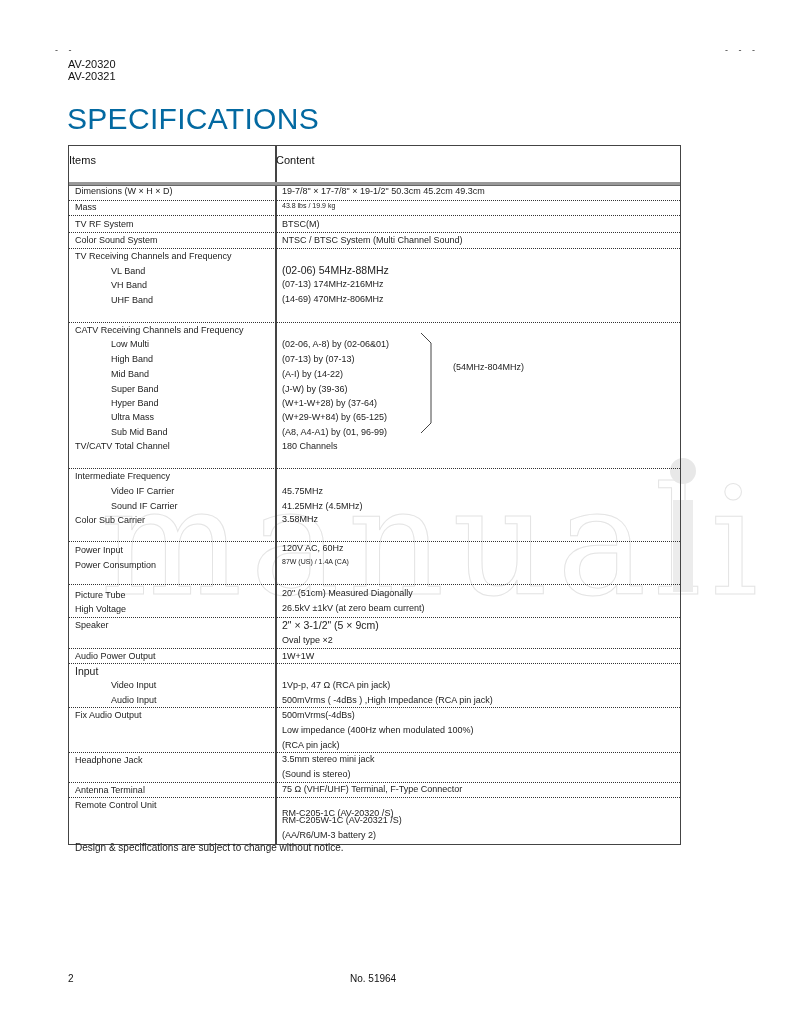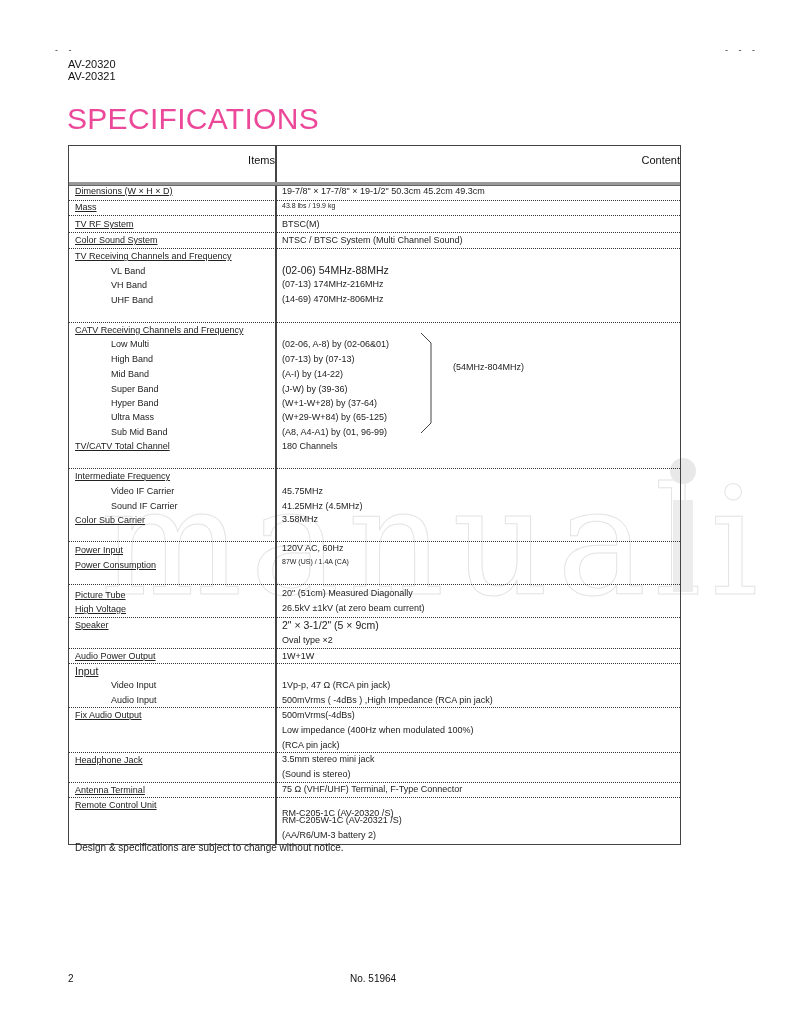--- a/index.html
+++ b/index.html
@@ -1,31 +1,31 @@
 <!DOCTYPE html>
 <html><head>
 <meta charset="utf-8">
 <style>
   html, body { margin:0; padding:0; background:#ffffff; }
   body { width:800px; height:1036px; position:relative; overflow:hidden;
          font-family:"Liberation Sans", sans-serif; color:#111; }
   .dots-left { position:absolute; left:55px; top:45px; font-size:9px; letter-spacing:4px; color:#333; }
   .dots-right { position:absolute; left:725px; top:45px; font-size:9px; letter-spacing:4px; color:#333; }
   .model { position:absolute; left:68px; font-size:11px; color:#111; }
-  .title { position:absolute; left:67px; top:102px; font-size:30px; letter-spacing:0.3px; color:#ec4899; }
+  .title { position:absolute; left:67px; top:102px; font-size:30px; letter-spacing:0.3px; color:#0369a1; }
   .table { position:absolute; left:68px; top:145px; width:613px; height:700px;
            border:1.5px solid #444; box-sizing:border-box; }
   .vline { position:absolute; left:206px; top:0; bottom:0; width:1.5px; background:#444; }
   .head-sep { position:absolute; left:0; right:0; top:36px; height:3px; background:#999; border-bottom:1px solid #666; }
-  .th { position:absolute; top:8px; font-size:11px; text-align:right; }
+  .th { position:absolute; top:8px; font-size:11px; text-align:left; }
   .th.items { left:0; width:206px; }
-  .th.content { left:222px; right:0;padding-left:28px; }
+  .th.content { left:207px; right:0; }
   .dash { position:absolute; left:0; right:0; height:0; border-top:1.5px dotted #333; }
   .cell { position:absolute; font-size:9px; white-space:nowrap; color:#222; }
-  .l { left:6px;text-decoration:underline; }
+  .l { left:6px; }
   .li { left:42px; }
   .r { left:213px; }
   .big { font-size:10.5px; }
   .small { font-size:7px; }
   .bracket { position:absolute; left:352px; top:187px; width:20px; height:100px; }
   .brace-note { position:absolute; left:384px; top:216px; font-size:9px; color:#222; }
   .footnote { position:absolute; left:75px; top:842px; font-size:10px; color:#222; }
   .pageno { position:absolute; left:68px; top:973px; font-size:10px; }
   .docno { position:absolute; left:350px; top:973px; font-size:10px; }
   .watermark { position:absolute; left:100px; top:455px; font-family:"DejaVu Serif", serif; font-size:150px;

